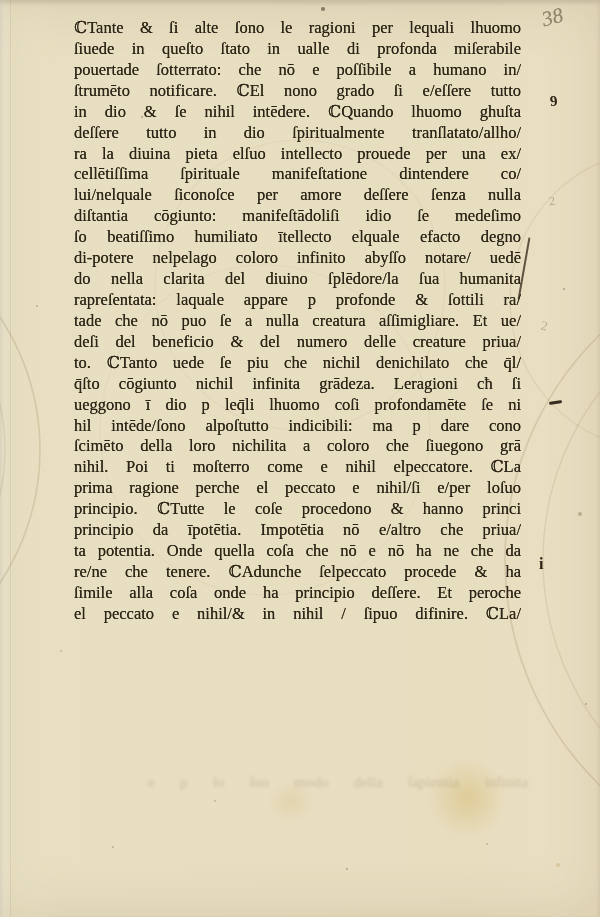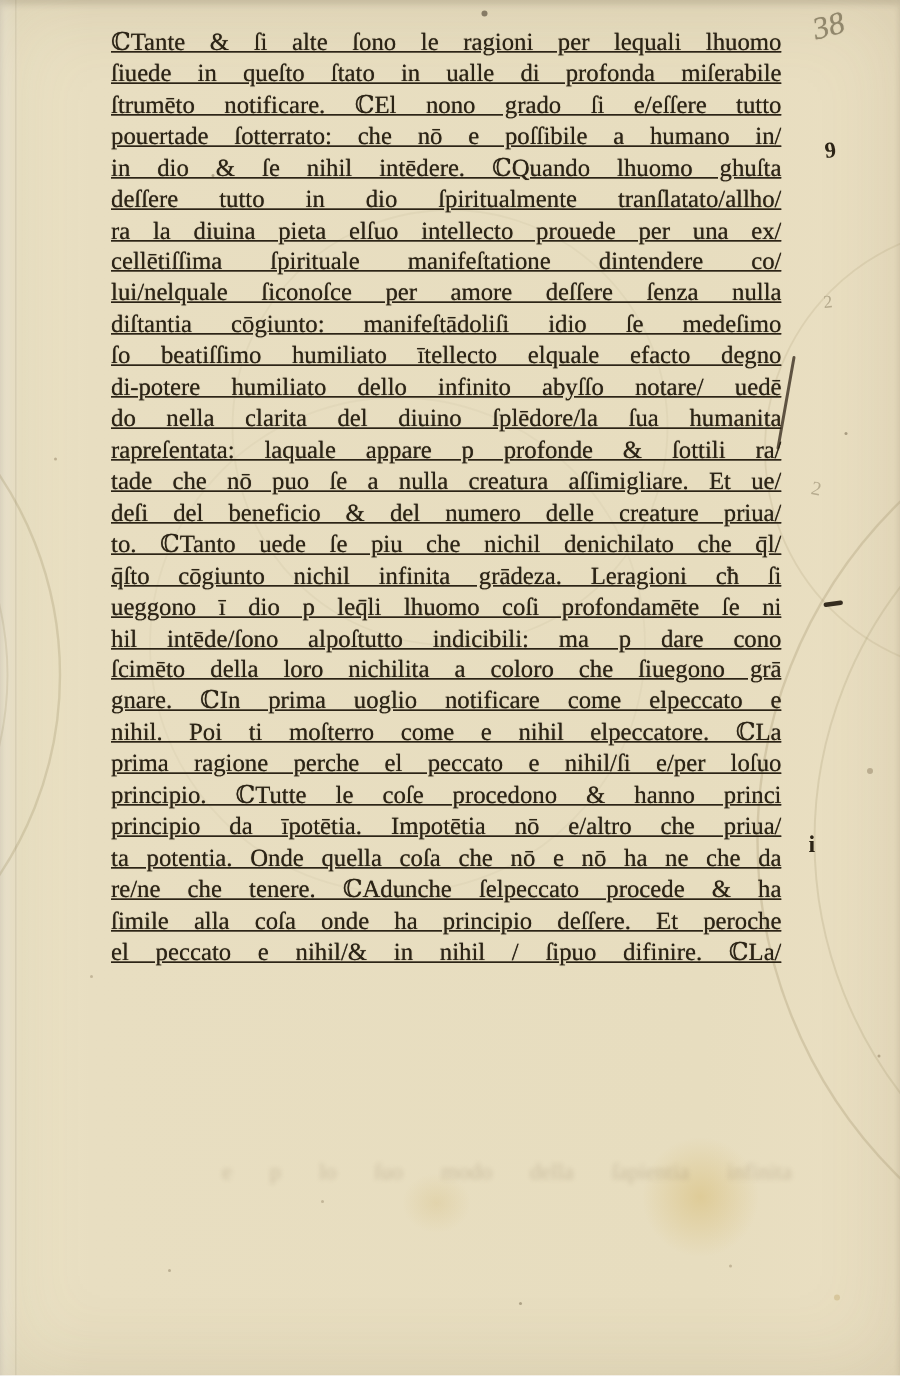--- a/index.html
+++ b/index.html
@@ -22,21 +22,20 @@
     color:#2c2416;
     font-size:16.5px;
     text-shadow:0 0 .5px rgba(44,36,22,.85);
   }
   .line{
     height:20.93px;line-height:20.93px;
     text-align:justify;
     text-align-last:justify;
     overflow:hidden;
     word-spacing:.5px;
-    text-decoration:underline;
   }
   .mark{position:absolute;color:#2c2416;}
   .folio{
     left:542px;top:5px;
     font-size:21px;font-style:italic;
     color:#91876c;
     transform:rotate(-15deg);
     text-shadow:0 0 .6px rgba(145,135,108,.7);
   }
   .mark-nine{left:550px;top:93px;font-size:15px;font-weight:bold;transform:rotate(-6deg);}
@@ -108,40 +107,39 @@
   <div class="mark mark-nine">9</div>
   <div class="mark mark-two-upper">2</div>
   <div class="pen-stroke"></div>
   <div class="mark mark-two-lower">2</div>
   <div class="dash-stroke"></div>
   <div class="mark mark-i">i</div>
 
   <div class="text-block">
     <div class="line">ℂTante &amp; ſi alte ſono le ragioni per lequali lhuomo</div>
     <div class="line">ſiuede in queſto ſtato in ualle di profonda miſerabile</div>
+    <div class="line">pouertade ſotterrato: che nō e poſſibile a humano in/</div>
     <div class="line">ſtrumēto notificare. ℂEl nono grado ſi e/eſſere tutto</div>
-    <div class="line">pouertade ſotterrato: che nō e poſſibile a humano in/</div>
     <div class="line">in dio &amp; ſe nihil intēdere. ℂQuando lhuomo ghuſta</div>
     <div class="line">deſſere tutto in dio ſpiritualmente tranſlatato/allho/</div>
     <div class="line">ra la diuina pieta elſuo intellecto prouede per una ex/</div>
     <div class="line">cellētiſſima ſpirituale manifeſtatione dintendere co/</div>
     <div class="line">lui/nelquale ſiconoſce per amore deſſere ſenza nulla</div>
     <div class="line">diſtantia cōgiunto: manifeſtādoliſi idio ſe medeſimo</div>
     <div class="line">ſo beatiſſimo humiliato ītellecto elquale efacto degno</div>
-    <div class="line">di-potere humiliato dello infinito abyſſo notare/ uedē</div>
+    <div class="line">di-potere nelpelago coloro infinito abyſſo notare/ uedē</div>
     <div class="line">do nella clarita del diuino ſplēdore/la ſua humanita</div>
     <div class="line">rapreſentata: laquale appare p profonde &amp; ſottili ra/</div>
     <div class="line">tade che nō puo ſe a nulla creatura aſſimigliare. Et ue/</div>
     <div class="line">deſi del beneficio &amp; del numero delle creature priua/</div>
     <div class="line">to. ℂTanto uede ſe piu che nichil denichilato che q̄l/</div>
     <div class="line">q̄ſto cōgiunto nichil infinita grādeza. Leragioni cħ ſi</div>
     <div class="line">ueggono ī dio p leq̄li lhuomo coſi profondamēte ſe ni</div>
     <div class="line">hil intēde/ſono alpoſtutto indicibili: ma p dare cono</div>
     <div class="line">ſcimēto della loro nichilita a coloro che ſiuegono grā</div>
-    <div class="line">gnare. ℂIn prima uoglio notificare come elpeccato e</div>
     <div class="line">nihil. Poi ti moſterro come e nihil elpeccatore. ℂLa</div>
     <div class="line">prima ragione perche el peccato e nihil/ſi e/per loſuo</div>
     <div class="line">principio. ℂTutte le coſe procedono &amp; hanno princi</div>
     <div class="line">principio da īpotētia. Impotētia nō e/altro che priua/</div>
     <div class="line">ta potentia. Onde quella coſa che nō e nō ha ne che da</div>
     <div class="line">re/ne che tenere. ℂAdunche ſelpeccato procede &amp; ha</div>
     <div class="line">ſimile alla coſa onde ha principio deſſere. Et peroche</div>
     <div class="line">el peccato e nihil/&amp; in nihil / ſipuo difinire. ℂLa/</div>
   </div>
 

